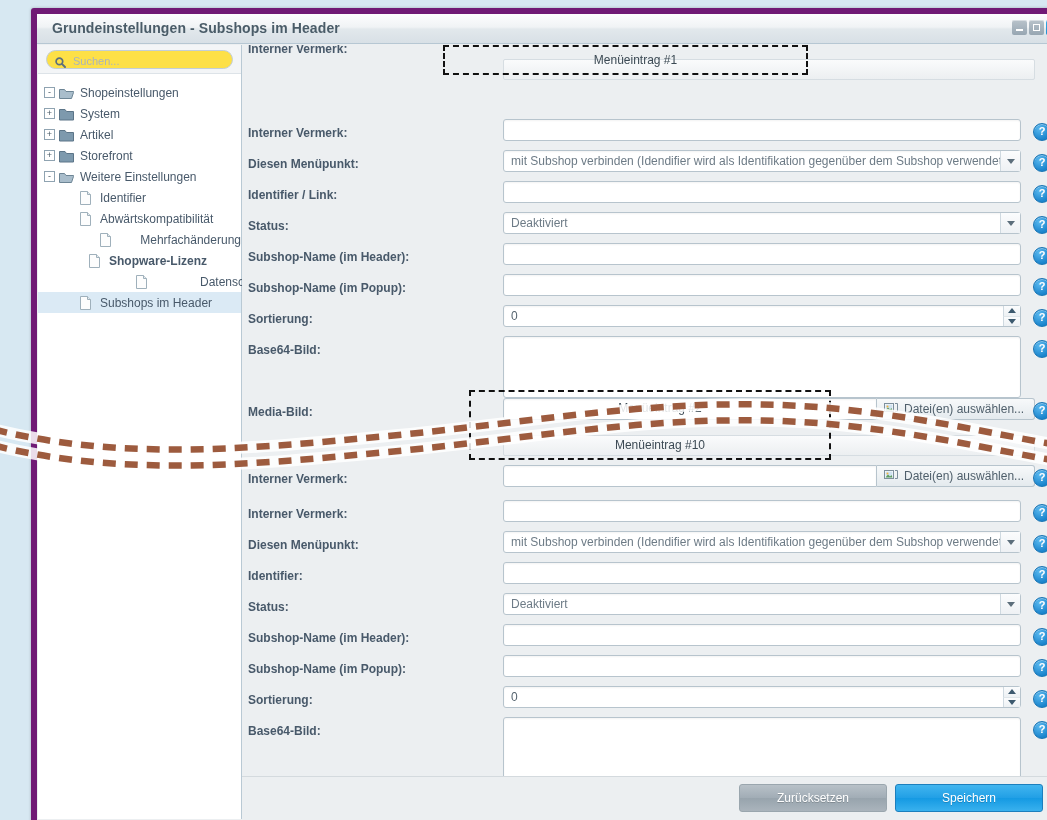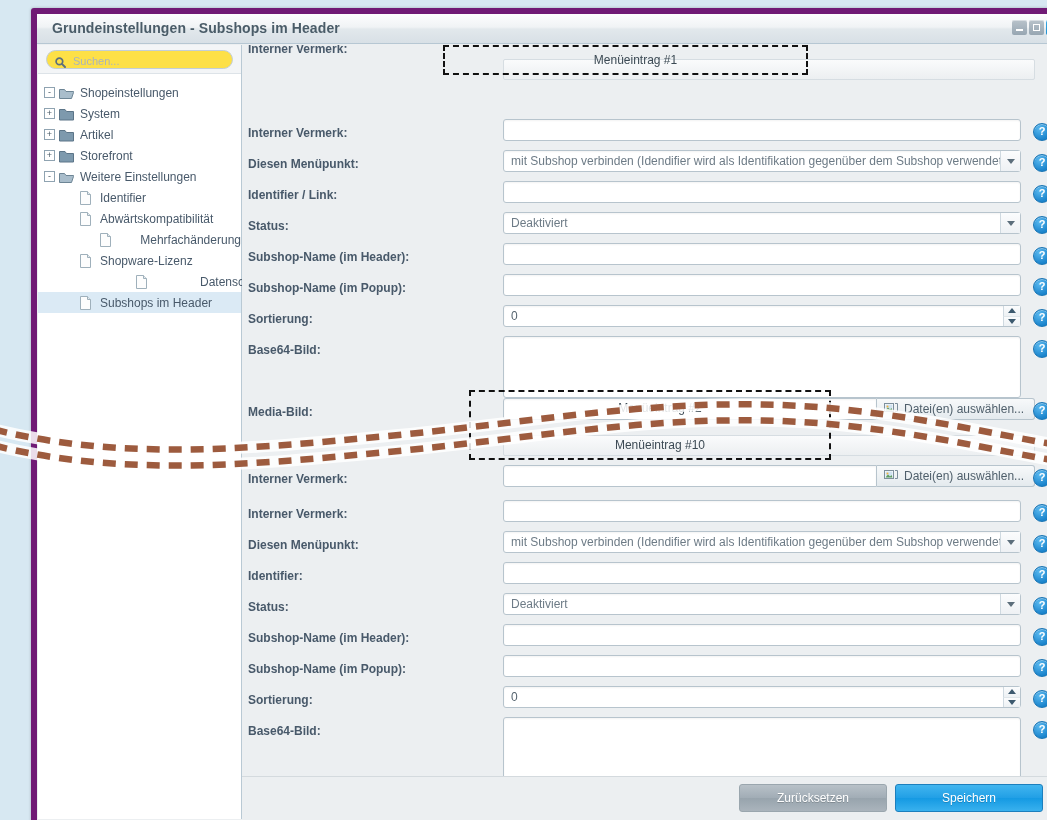--- a/index.html
+++ b/index.html
@@ -300,21 +300,21 @@
           <span class="tlabel">Abwärtskompatibilität</span>
         </div>
         <div class="tnode" style="padding-left: 28px; justify-content: space-between;">
           <span class="tgl none"></span>
           <span class="ico"><svg width="13" height="14" viewBox="0 0 13 14">
               <path d="M1.5 0.5 h7 l3 3 v10 h-10 z" fill="#fdfdfd" stroke="#9fb0bb"></path>
               <path d="M8.5 0.5 v3 h3" fill="#e6ecf0" stroke="#9fb0bb"></path>
             </svg></span>
           <span class="tlabel">Mehrfachänderung</span>
         </div>
-        <div class="tnode" style="padding-left: 28px;">
+        <div class="tnode" style="padding-left: 37px; font-weight: bold;">
           <span class="tgl none"></span>
           <span class="ico"><svg width="13" height="14" viewBox="0 0 13 14">
               <path d="M1.5 0.5 h7 l3 3 v10 h-10 z" fill="#fdfdfd" stroke="#9fb0bb"></path>
               <path d="M8.5 0.5 v3 h3" fill="#e6ecf0" stroke="#9fb0bb"></path>
             </svg></span>
           <span class="tlabel">Shopware-Lizenz</span>
         </div>
         <div class="tnode" style="padding-left: 40px; gap: 44px;">
           <span class="tgl none"></span>
           <span class="ico"><svg width="13" height="14" viewBox="0 0 13 14">

